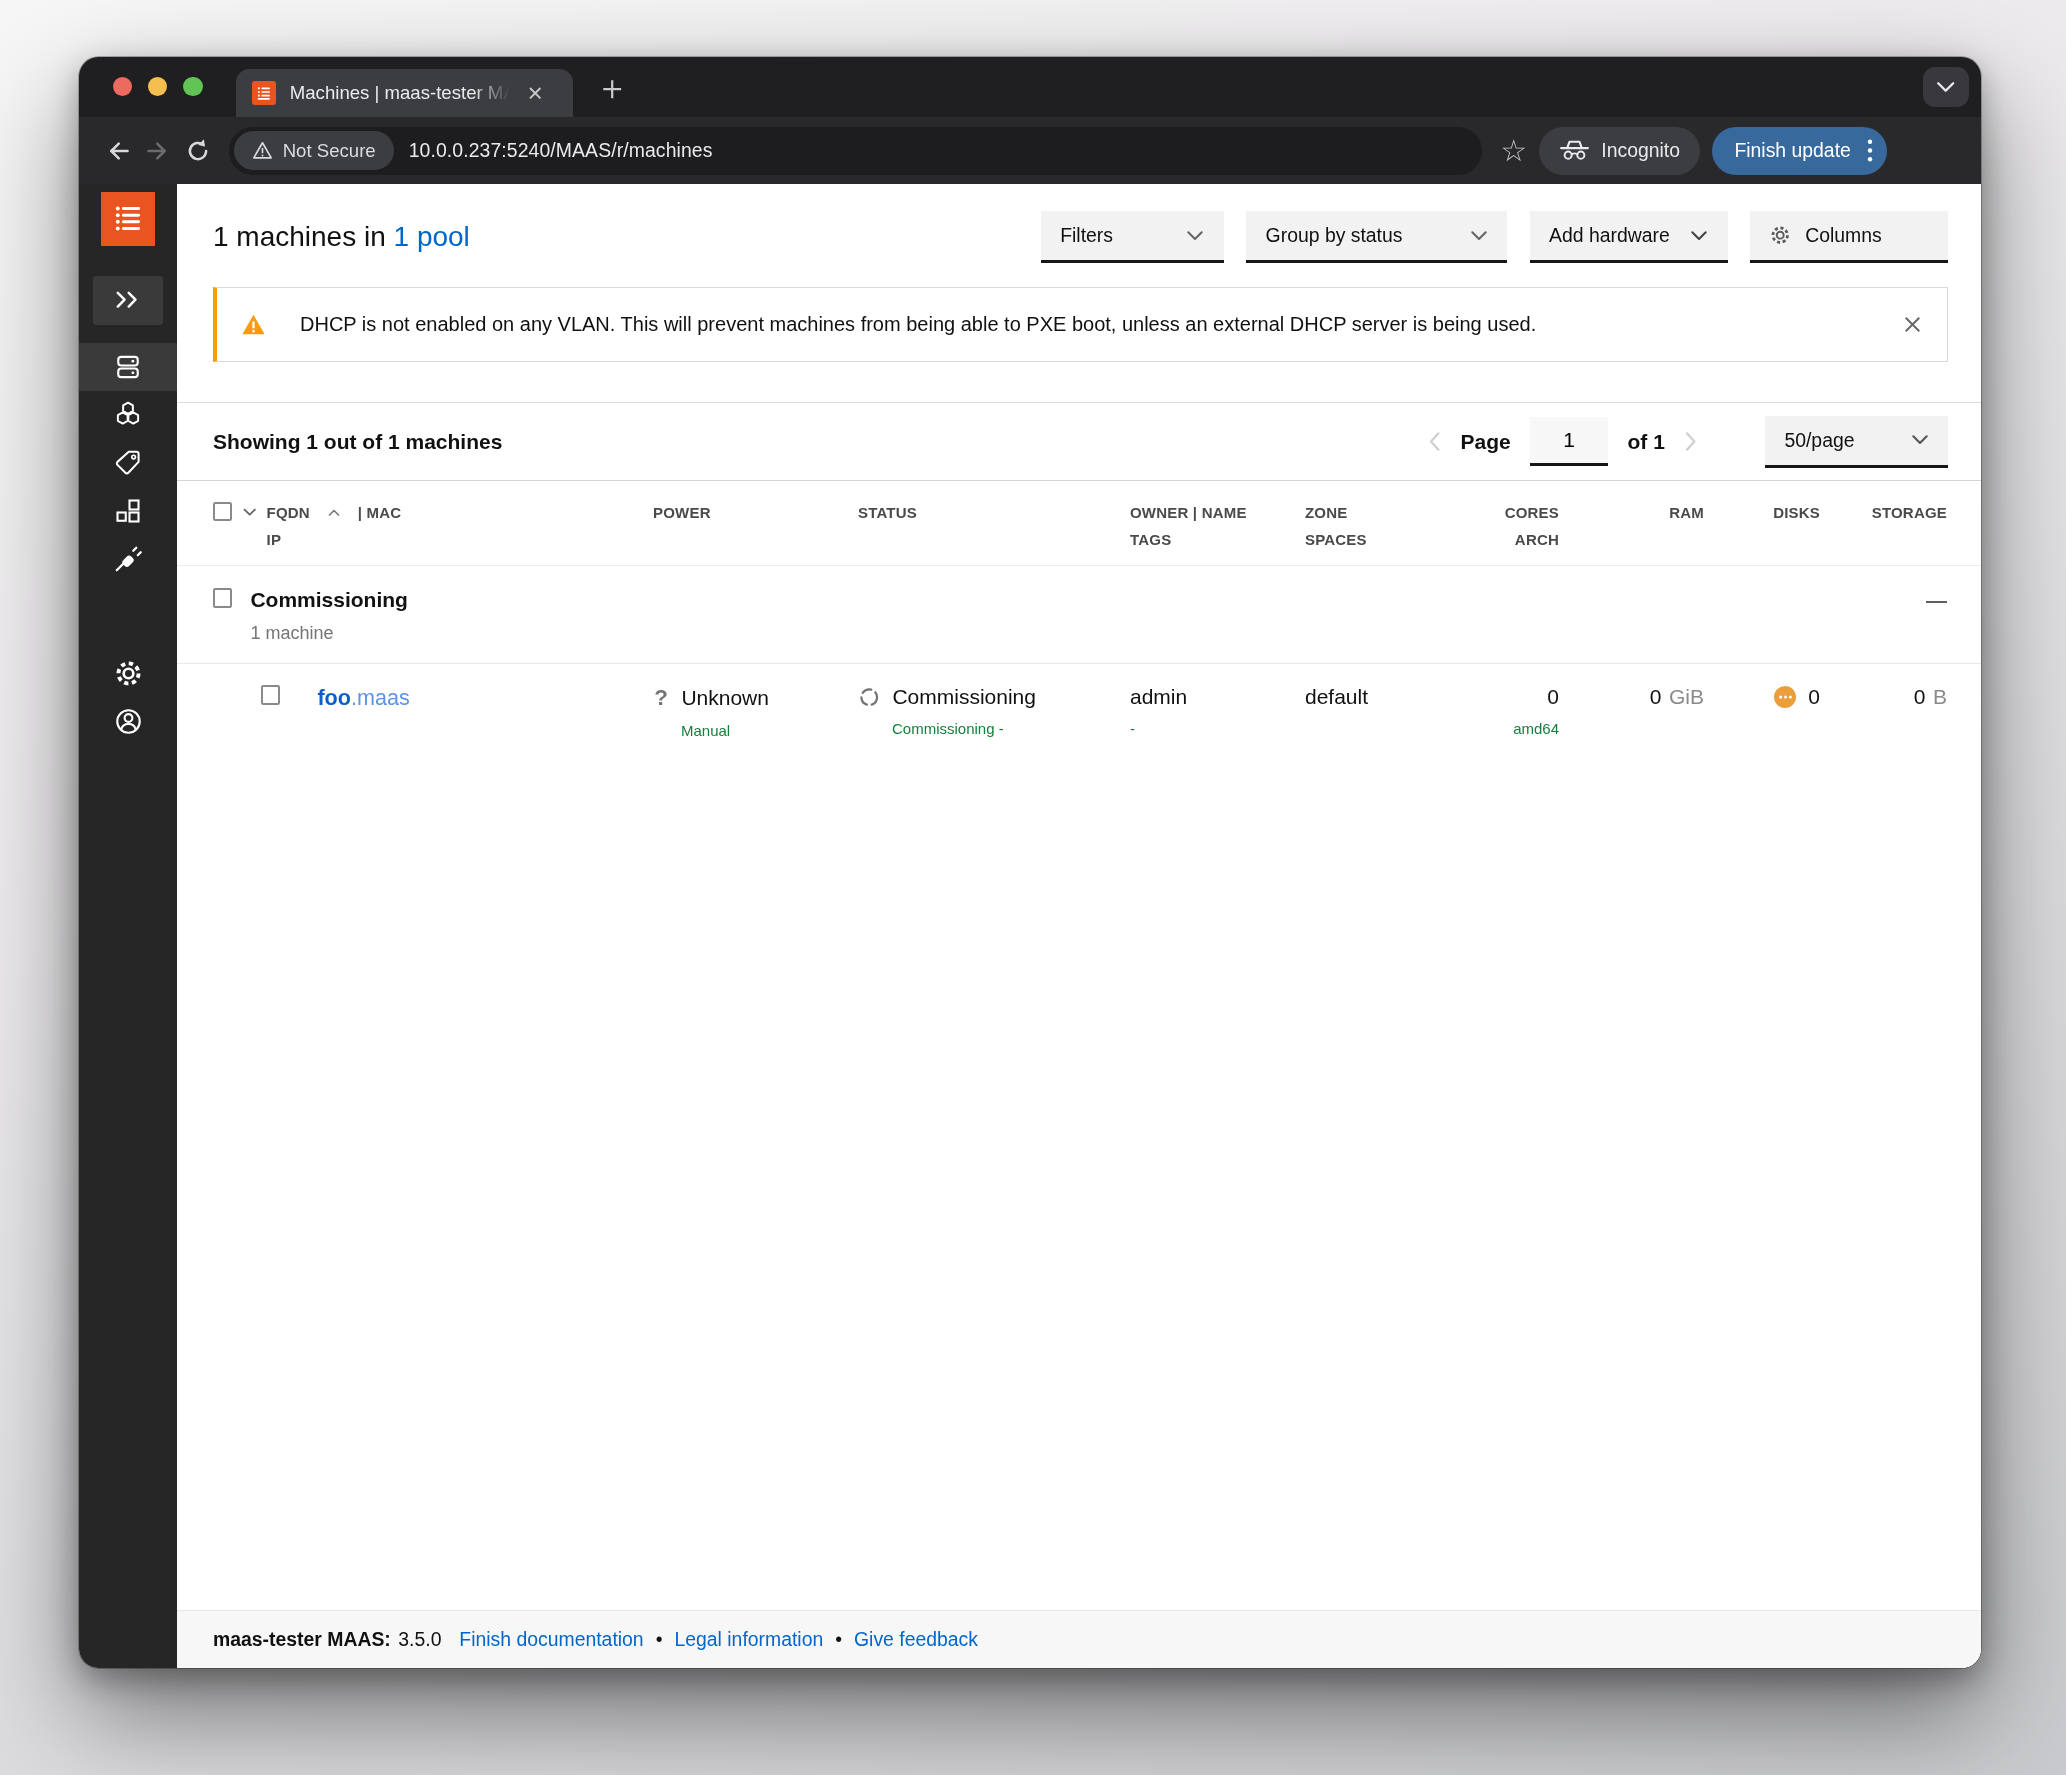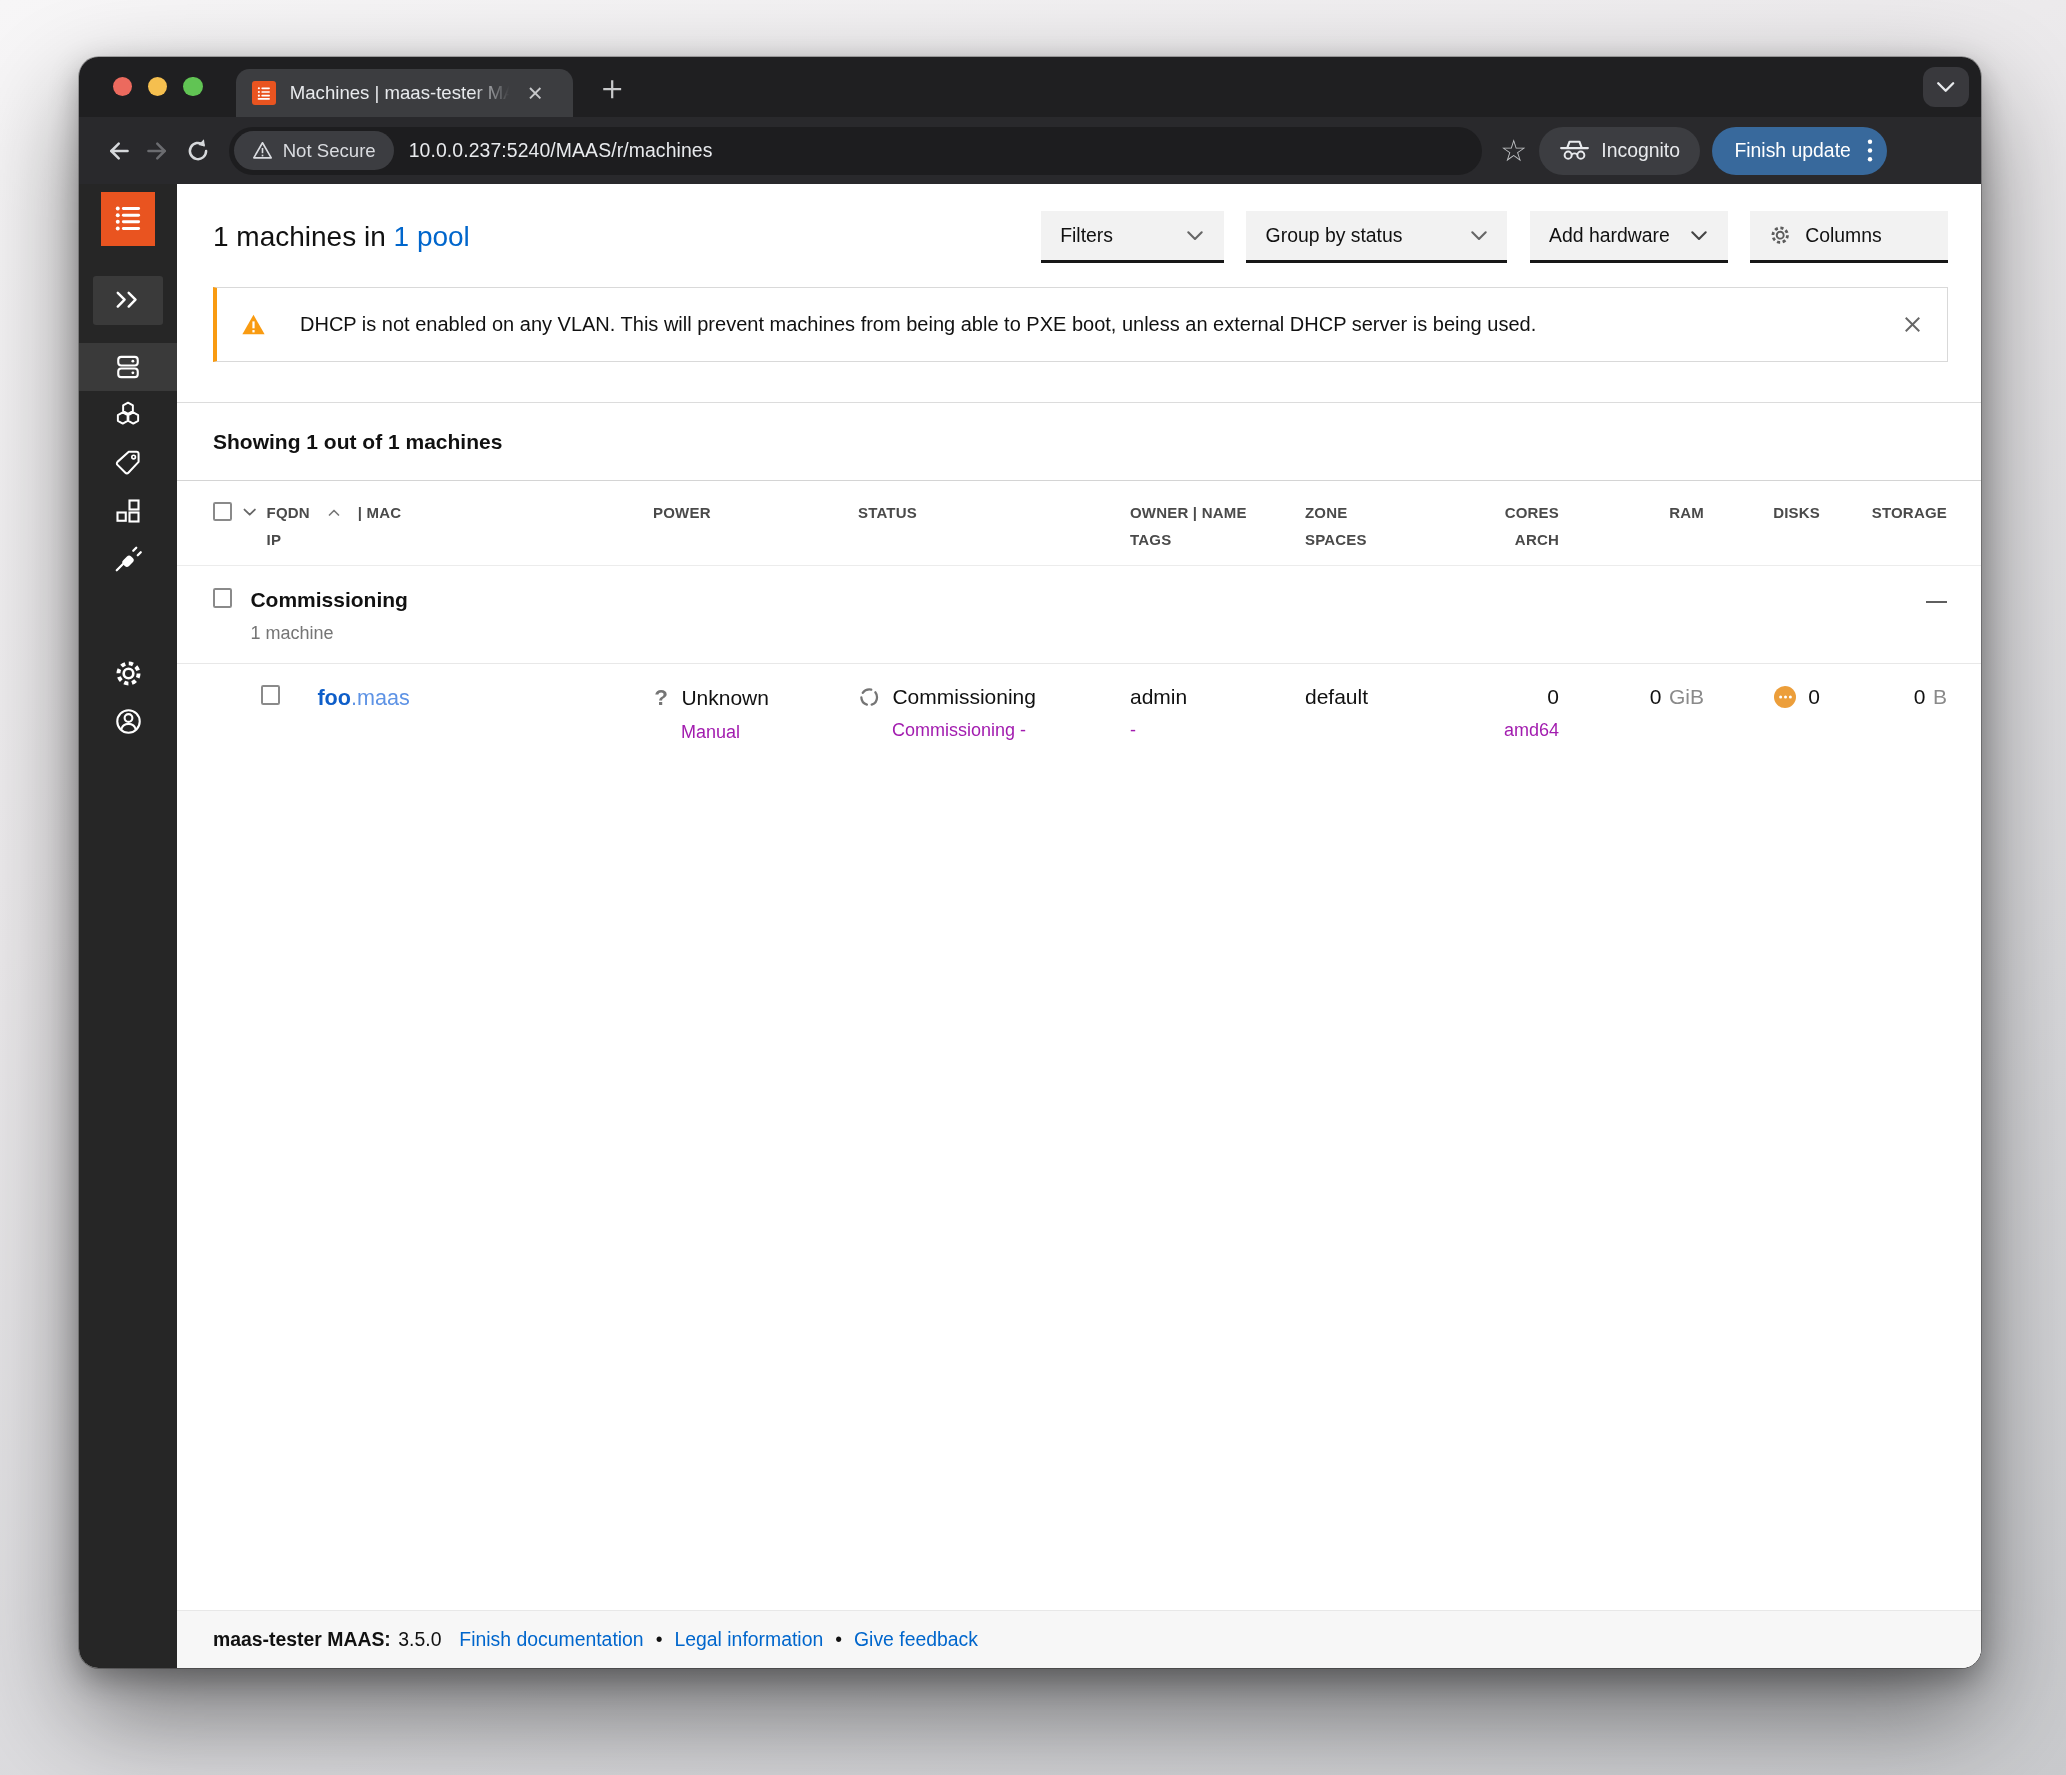--- a/index.html
+++ b/index.html
@@ -90,21 +90,21 @@
   .th-line1 { display:flex; align-items:center; gap:18px; }
   .cb { width:19.4px; height:19.4px; border:2.2px solid #8a8a8a; border-radius:2.2px; background:#fff; flex-shrink:0; }
   .group-row { border-top:1.5px solid #ececec; padding-top:22.4px; padding-bottom:19.4px; }
   .g-c1 { display:flex; align-items:flex-start; gap:18px; }
   .g-name { font-size:21px; font-weight:700; }
   .g-count { font-size:18px; color:#757575; margin-top:10.4px; }
   .g-agg { font-size:21px; font-weight:700; color:#5f5f5f; }
   .machine-row { border-top:1.5px solid #e8e8e8; padding-top:21px; padding-bottom:27px; }
   .cl1 { font-size:21px; color:#111; display:flex; align-items:center; gap:12px; }
   .cl1.right { justify-content:flex-end; }
-  .cl2 { font-size:18px; color:#a21caf; margin-top:10.4px; }
+  .cl2 { font-size:15px; color:#15803d; margin-top:10.4px; }
   .m-c1 { padding-left:48px; display:flex; align-items:flex-start; gap:37px; }
   .fqdn { font-size:21.6px; text-decoration:none; }
   .fqdn .host { color:#0e5ec9; font-weight:700; }
   .fqdn .domain { color:#5e93e5; font-weight:400; }
   .qmark { color:#757575; font-weight:700; font-size:22.4px; width:16.4px; text-align:center; }
   .ind38 { margin-left:28px; } .ind46 { margin-left:34px; }
   .unit { color:#8a8a8a; }
   .disk-badge { width:22.4px; height:22.4px; border-radius:50%; background:#EC9E3A; display:flex; align-items:center; justify-content:center; flex-shrink:0; }
   .spacer { flex:1; }
   
@@ -354,20 +354,37 @@
               <g stroke="#666" stroke-width="2.6">
                 <line x1="5" y1="5" x2="23" y2="23"></line>
                 <line x1="23" y1="5" x2="5" y2="23"></line>
               </g>
             </svg>
         </span>
       </div>
 
       <div class="showing-row">
         <span class="showing-text">Showing 1 out of 1 machines</span>
+        <div class="pager">
+          <svg width="13.4" height="21" viewBox="0 0 18 28">
+              <polyline points="14,3 4,14 14,25" fill="none" stroke="#cfcfcf" stroke-width="3" stroke-linecap="round" stroke-linejoin="round"></polyline>
+            </svg>
+          <span class="lbl">Page</span>
+          <input class="page-input" value="1" style="">
+          <span class="lbl">of 1</span>
+          <svg width="13.4" height="21" viewBox="0 0 18 28">
+              <polyline points="4,3 14,14 4,25" fill="none" stroke="#cfcfcf" stroke-width="3" stroke-linecap="round" stroke-linejoin="round"></polyline>
+            </svg>
+          <div class="vbtn perpage">
+            <span>50/page</span>
+            <svg width="18" height="11.2" viewBox="0 0 24 15">
+                <polyline points="3,3 12,12 21,3" fill="none" stroke="#555" stroke-width="2.8" stroke-linecap="round" stroke-linejoin="round"></polyline>
+              </svg>
+          </div>
+        </div>
       </div>
 
       <div class="grid thead">
         <div class="th c1head">
           <span class="cb"></span>
           <svg width="13.4" height="9" viewBox="0 0 18 12" style="margin-top:6px">
               <polyline points="2,2 9,9 16,2" fill="none" stroke="#666" stroke-width="2.4" stroke-linecap="round" stroke-linejoin="round"></polyline>
             </svg>
           <div>
             <div class="th-line1">

